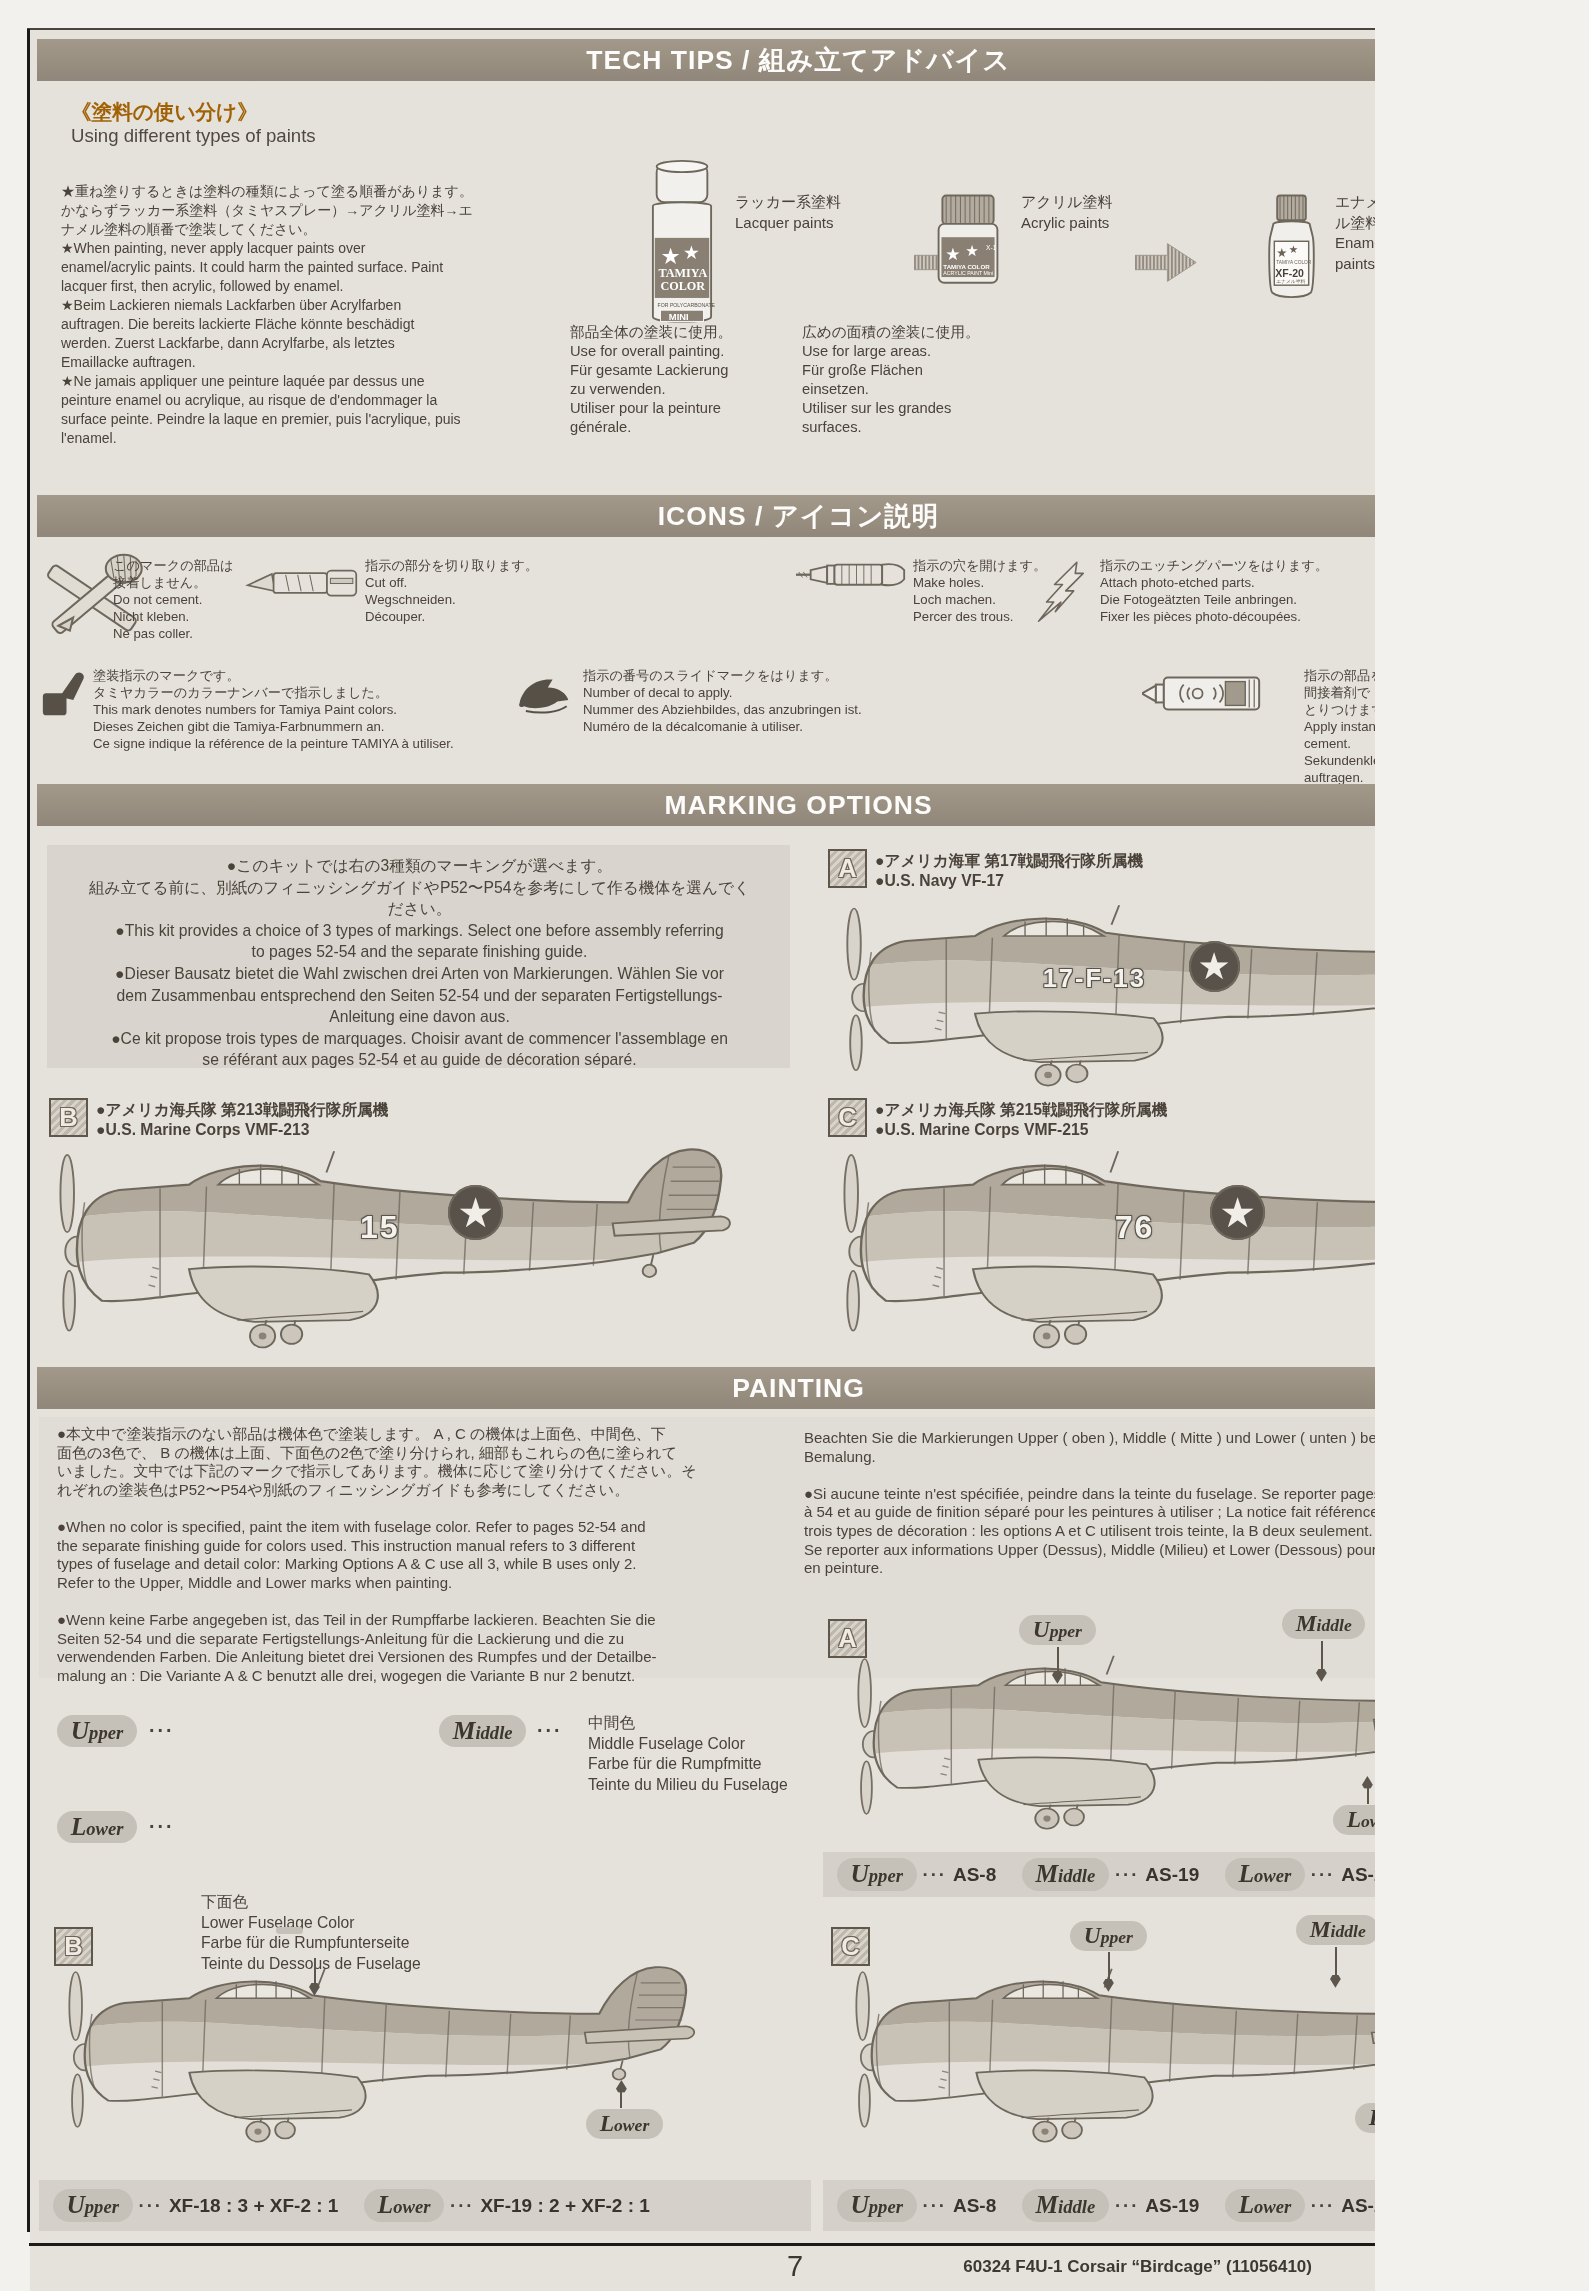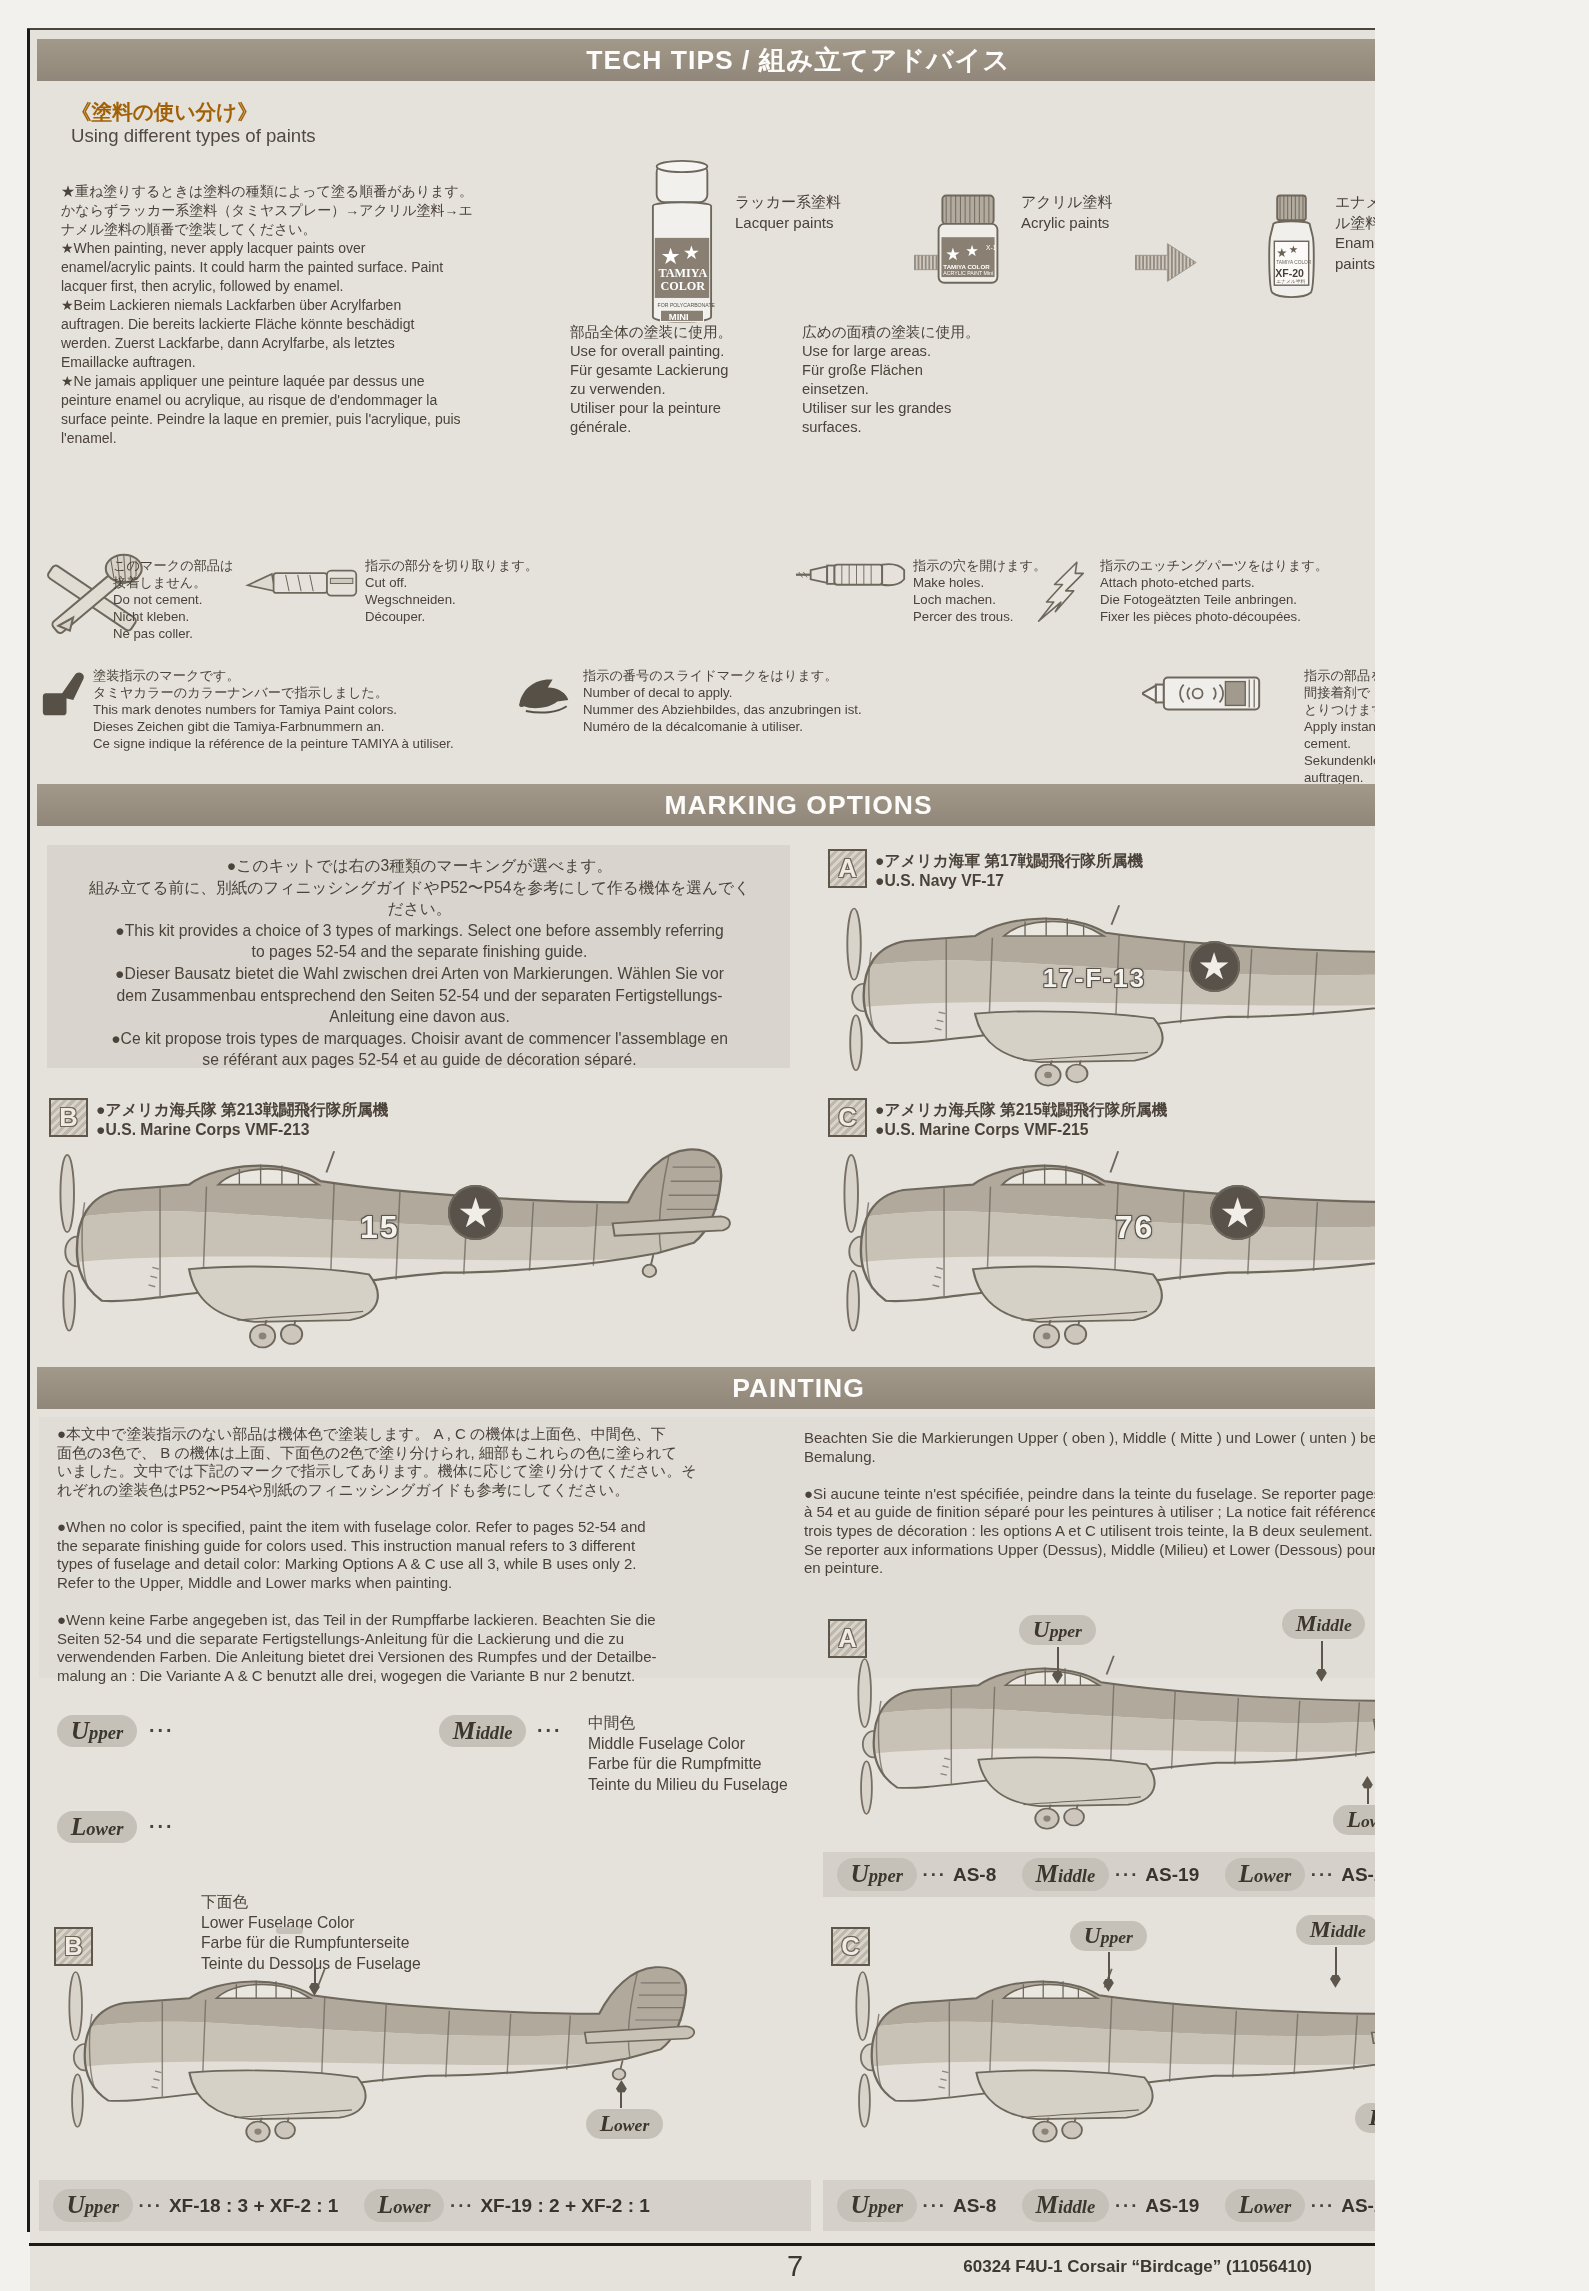--- a/index.html
+++ b/index.html
@@ -180,20 +180,21 @@
 zu verwenden.
 Utiliser pour la peinture
 générale.</div>
   <div class="txt paint-desc" style="left:802px;top:323px;width:227px;">広めの面積の塗装に使用。
 Use for large areas.
 Für große Flächen
 einsetzen.
 Utiliser sur les grandes
 surfaces.</div>
 
+  <div class="bar" style="top:495px;">ICONS / アイコン説明</div>
 
   <div class="icon-art" style="left:47px;top:549px;width:98px;height:98px;">
     <svg viewBox="0 0 120 120">
       <g stroke="#6e675c" stroke-width="2.5" fill="#e0dbd3">
         <rect x="-6" y="51" width="122" height="18" rx="5" transform="rotate(34 55 60)"></rect>
         <rect x="-4" y="52" width="120" height="17" rx="5" transform="rotate(-40 55 60)"></rect>
         <ellipse cx="94" cy="24" rx="22" ry="17" fill="#d7d2c9"></ellipse>
         <path d="M78,12 L82,36 M86,8 L89,39 M94,7 L96,40 M102,9 L103,37 M109,14 L109,33" stroke-width="1.3"></path>
         <path d="M14,94 L32,84 L28,100 Z" fill="#d7d2c9"></path>
       </g>

